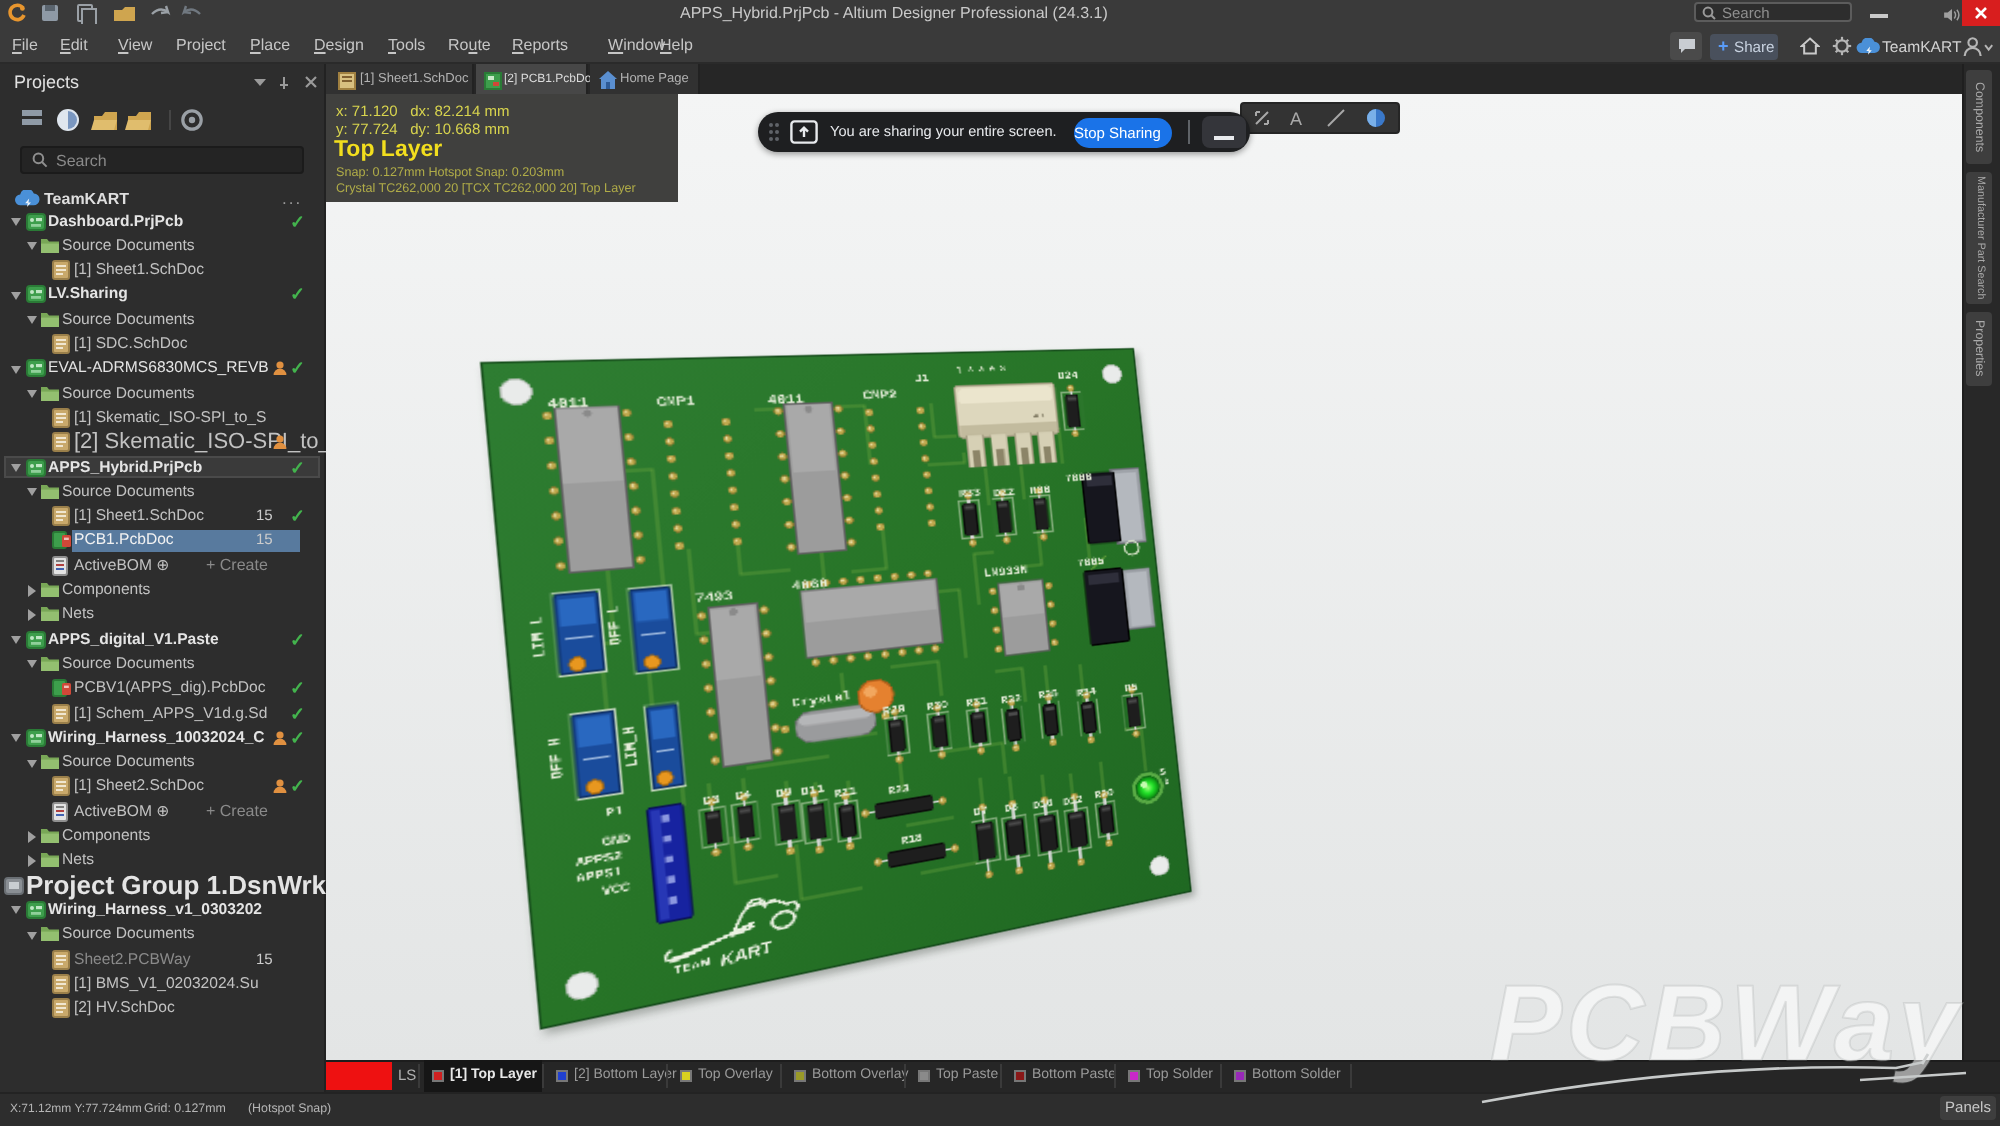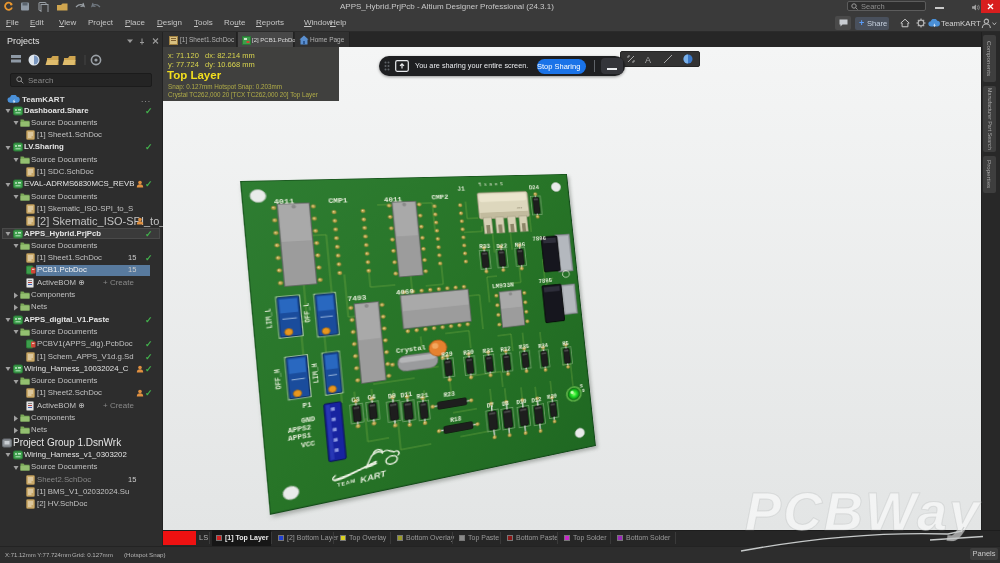--- a/index.html
+++ b/index.html
@@ -115,21 +115,21 @@
 <div style="position:absolute;left:141px;top:94px;height:11px;color:#9a9a9a;font-size:8.5px;line-height:11px;letter-spacing:1px">...</div>
 <svg class="ab" style="left:5px;top:108.0px" width="6" height="6" viewBox="0 0 6 6">
     <path d="M0.5,1 L5.5,1 L3,5 Z" fill="#a0a0a0"></path>
   </svg>
 <svg class="ab" style="left:13px;top:105.5px" width="10" height="10" viewBox="0 0 10 10">
     <rect x="0.5" y="1" width="9" height="8" rx="1.5" fill="#3d9e4c" stroke="#2a7a36"></rect>
     <circle cx="3" cy="4" r="1" fill="#bfe6c4"></circle>
     <rect x="5" y="3" width="3" height="1.6" fill="#bfe6c4"></rect>
     <rect x="2.5" y="6" width="5" height="1.4" fill="#8fd09a"></rect>
   </svg>
-<div style="position:absolute;left:24px;top:104.5px;height:12px;color:#e4e4e4;font-size:7.8px;font-weight:bold;line-height:12px;white-space:nowrap">Dashboard.Share</div>
+<div style="position:absolute;left:24px;top:104.5px;height:12px;color:#e4e4e4;font-size:7.8px;font-weight:bold;line-height:12px;white-space:nowrap">Dashboard.PrjPcb</div>
 <div style="position:absolute;left:145px;top:104.5px;height:12px;color:#43b34d;font-size:9px;font-weight:bold;line-height:12px">✓</div>
 <svg class="ab" style="left:13px;top:120.3px" width="6" height="6" viewBox="0 0 6 6">
     <path d="M0.5,1 L5.5,1 L3,5 Z" fill="#a0a0a0"></path>
   </svg>
 <svg class="ab" style="left:20px;top:117.8px" width="10" height="9" viewBox="0 0 10 9">
     <path d="M0.5,1.5 h3 l1,1.2 h5 v5.8 h-9 z" fill="#79a757"></path>
     <path d="M0.5,3.8 h9 v4.7 h-9 z" fill="#93bf70"></path>
   </svg>
 <div style="position:absolute;left:31px;top:116.8px;height:12px;color:#c2c2c2;font-size:7.8px;line-height:12px;white-space:nowrap">Source Documents</div>
 <svg class="ab" style="left:26px;top:130.1px" width="9" height="10" viewBox="0 0 9 10">
@@ -303,21 +303,21 @@
 <div style="position:absolute;left:145px;top:350.5px;height:12px;color:#43b34d;font-size:9px;font-weight:bold;line-height:12px">✓</div>
 <svg class="ab" style="left:5px;top:366.3px" width="6" height="6" viewBox="0 0 6 6">
     <path d="M0.5,1 L5.5,1 L3,5 Z" fill="#a0a0a0"></path>
   </svg>
 <svg class="ab" style="left:13px;top:363.8px" width="10" height="10" viewBox="0 0 10 10">
     <rect x="0.5" y="1" width="9" height="8" rx="1.5" fill="#3d9e4c" stroke="#2a7a36"></rect>
     <circle cx="3" cy="4" r="1" fill="#bfe6c4"></circle>
     <rect x="5" y="3" width="3" height="1.6" fill="#bfe6c4"></rect>
     <rect x="2.5" y="6" width="5" height="1.4" fill="#8fd09a"></rect>
   </svg>
-<div style="position:absolute;left:24px;top:362.8px;height:12px;color:#e4e4e4;font-size:7.8px;font-weight:normal;line-height:12px;white-space:nowrap">Wiring_Harness_10032024_C</div>
+<div style="position:absolute;left:24px;top:362.8px;height:12px;color:#e4e4e4;font-size:7.8px;font-weight:bold;line-height:12px;white-space:nowrap">Wiring_Harness_10032024_C</div>
 <svg class="ab" style="left:136px;top:364.8px" width="8" height="8" viewBox="0 0 8 8">
     <circle cx="4" cy="2.5" r="1.8" fill="#e09040"></circle>
     <path d="M0.8,7.5 a3.2,3.2 0 0 1 6.4,0 z" fill="#e09040"></path>
   </svg>
 <div style="position:absolute;left:145px;top:362.8px;height:12px;color:#43b34d;font-size:9px;font-weight:bold;line-height:12px">✓</div>
 <svg class="ab" style="left:13px;top:378.6px" width="6" height="6" viewBox="0 0 6 6">
     <path d="M0.5,1 L5.5,1 L3,5 Z" fill="#a0a0a0"></path>
   </svg>
 <svg class="ab" style="left:20px;top:376.1px" width="10" height="9" viewBox="0 0 10 9">
     <path d="M0.5,1.5 h3 l1,1.2 h5 v5.8 h-9 z" fill="#79a757"></path>
@@ -357,46 +357,46 @@
   </svg>
 <svg class="ab" style="left:20px;top:425.3px" width="10" height="9" viewBox="0 0 10 9">
     <path d="M0.5,1.5 h3 l1,1.2 h5 v5.8 h-9 z" fill="#79a757"></path>
     <path d="M0.5,3.8 h9 v4.7 h-9 z" fill="#93bf70"></path>
   </svg>
 <div style="position:absolute;left:31px;top:424.3px;height:12px;color:#c2c2c2;font-size:7.8px;line-height:12px;white-space:nowrap">Nets</div>
 <svg class="ab" style="left:2px;top:437.6px" width="10" height="10" viewBox="0 0 10 10">
     <rect x="0.5" y="1" width="9" height="8" rx="1.5" fill="#8a8f94" stroke="#6a6f74"></rect>
     <rect x="2.5" y="3" width="5" height="3.5" fill="#c9ced2"></rect>
   </svg>
-<div style="position:absolute;left:13px;top:436.6px;height:12px;color:#e4e4e4;font-size:10px;font-weight:normal;line-height:12px;white-space:nowrap">Project Group 1.DsnWrk</div>
+<div style="position:absolute;left:13px;top:436.6px;height:12px;color:#e4e4e4;font-size:13px;font-weight:bold;line-height:12px;white-space:nowrap">Project Group 1.DsnWrk</div>
 <svg class="ab" style="left:5px;top:452.40000000000003px" width="6" height="6" viewBox="0 0 6 6">
     <path d="M0.5,1 L5.5,1 L3,5 Z" fill="#a0a0a0"></path>
   </svg>
 <svg class="ab" style="left:13px;top:449.90000000000003px" width="10" height="10" viewBox="0 0 10 10">
     <rect x="0.5" y="1" width="9" height="8" rx="1.5" fill="#3d9e4c" stroke="#2a7a36"></rect>
     <circle cx="3" cy="4" r="1" fill="#bfe6c4"></circle>
     <rect x="5" y="3" width="3" height="1.6" fill="#bfe6c4"></rect>
     <rect x="2.5" y="6" width="5" height="1.4" fill="#8fd09a"></rect>
   </svg>
-<div style="position:absolute;left:24px;top:448.90000000000003px;height:12px;color:#e4e4e4;font-size:7.8px;font-weight:normal;line-height:12px;white-space:nowrap">Wiring_Harness_v1_0303202</div>
+<div style="position:absolute;left:24px;top:448.90000000000003px;height:12px;color:#e4e4e4;font-size:7.8px;font-weight:bold;line-height:12px;white-space:nowrap">Wiring_Harness_v1_0303202</div>
 <svg class="ab" style="left:13px;top:464.70000000000005px" width="6" height="6" viewBox="0 0 6 6">
     <path d="M0.5,1 L5.5,1 L3,5 Z" fill="#a0a0a0"></path>
   </svg>
 <svg class="ab" style="left:20px;top:462.20000000000005px" width="10" height="9" viewBox="0 0 10 9">
     <path d="M0.5,1.5 h3 l1,1.2 h5 v5.8 h-9 z" fill="#79a757"></path>
     <path d="M0.5,3.8 h9 v4.7 h-9 z" fill="#93bf70"></path>
   </svg>
 <div style="position:absolute;left:31px;top:461.20000000000005px;height:12px;color:#c2c2c2;font-size:7.8px;line-height:12px;white-space:nowrap">Source Documents</div>
 <svg class="ab" style="left:26px;top:474.5px" width="9" height="10" viewBox="0 0 9 10">
     <rect x="0.5" y="0.5" width="8" height="9" rx="1" fill="#c9a96b" stroke="#9a7f4a"></rect>
     <rect x="2" y="2.5" width="5" height="1" fill="#f0e6d0"></rect>
     <rect x="2" y="4.5" width="5" height="1" fill="#f0e6d0"></rect>
     <rect x="2" y="6.5" width="3.5" height="1" fill="#f0e6d0"></rect>
   </svg>
-<div style="position:absolute;left:37px;top:473.5px;height:12px;color:#8a8a8a;font-size:7.8px;line-height:12px;white-space:nowrap">Sheet2.SchDoc</div>
+<div style="position:absolute;left:37px;top:473.5px;height:12px;color:#8a8a8a;font-size:7.8px;line-height:12px;white-space:nowrap">Sheet2.PCBWay</div>
 <div style="position:absolute;left:128px;top:473.5px;height:12px;color:#cccccc;font-size:7.5px;line-height:12px">15</div>
 <svg class="ab" style="left:26px;top:486.8px" width="9" height="10" viewBox="0 0 9 10">
     <rect x="0.5" y="0.5" width="8" height="9" rx="1" fill="#c9a96b" stroke="#9a7f4a"></rect>
     <rect x="2" y="2.5" width="5" height="1" fill="#f0e6d0"></rect>
     <rect x="2" y="4.5" width="5" height="1" fill="#f0e6d0"></rect>
     <rect x="2" y="6.5" width="3.5" height="1" fill="#f0e6d0"></rect>
   </svg>
 <div style="position:absolute;left:37px;top:485.8px;height:12px;color:#c2c2c2;font-size:7.8px;line-height:12px;white-space:nowrap">[1] BMS_V1_02032024.Su</div>
 <svg class="ab" style="left:26px;top:499.1px" width="9" height="10" viewBox="0 0 9 10">
     <rect x="0.5" y="0.5" width="8" height="9" rx="1" fill="#c9a96b" stroke="#9a7f4a"></rect>

